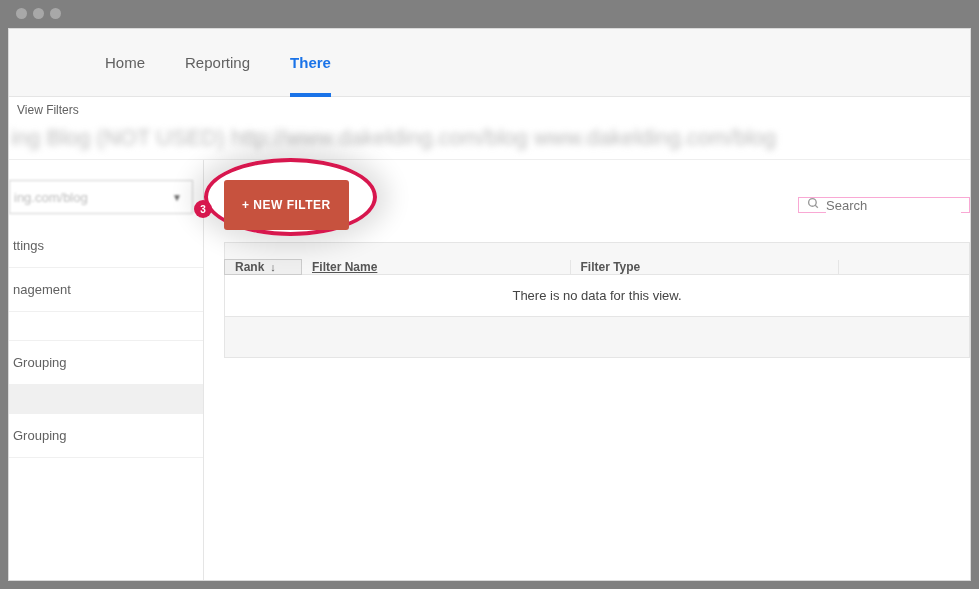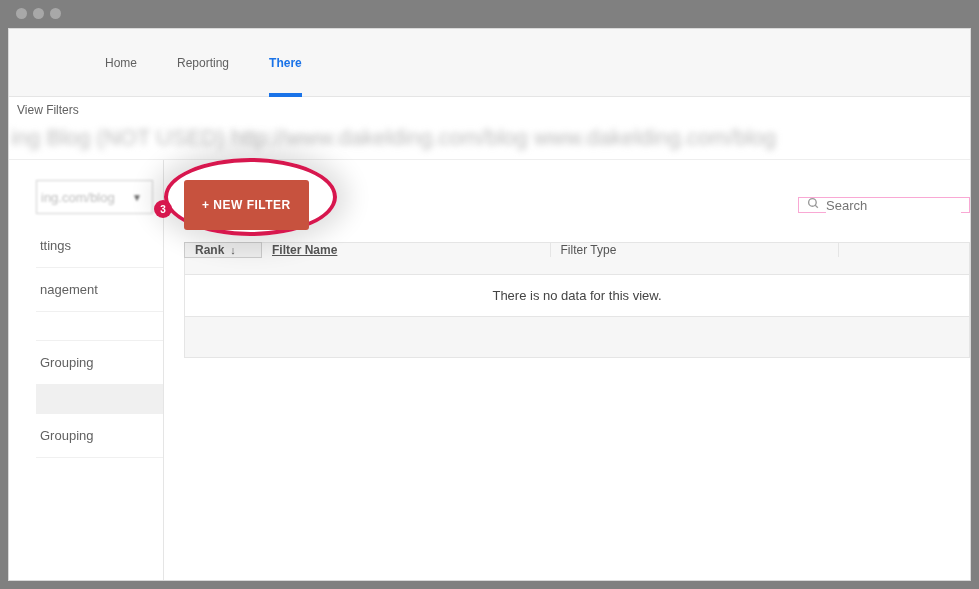--- a/index.html
+++ b/index.html
@@ -39,21 +39,21 @@
     height: 68px;
     background: #f7f7f7;
     border-bottom: 1px solid #e5e5e5;
     display: flex;
     align-items: center;
     padding-left: 96px;
     gap: 40px;
   }
   .topnav-item {
     color: #616161;
-    font-size: 12px;
+    font-size: 15px;
     height: 66px;
     display: flex;
     align-items: center;
     cursor: pointer;
     position: relative;
   }
   .topnav-item.active {
     color: #1a73e8;
     font-weight: 600;
   }
@@ -80,25 +80,24 @@
     color: #bdbdbd;
     filter: blur(3px);
     white-space: nowrap;
     overflow: hidden;
   }
   .content {
     display: flex;
     height: calc(100% - 68px - 60px);
   }
   .sidebar {
-    width: 155px;
+    width: 195px;
     border-right: 1px solid #e5e5e5;
     background: #fff;
     position: relative;
-    padding-left: 27px;
   }
   .sidebar-dropdown {
     margin: 20px 10px 10px 0;
     height: 34px;
     border: 1px solid #d0d0d0;
     display: flex;
     align-items: center;
     justify-content: space-between;
     padding: 0 10px 0 4px;
     color: #bdbdbd;
@@ -205,31 +204,31 @@
     border: 1px solid #e5e5e5;
     width: 100%;
   }
   .thead {
     display: flex;
     background: #f7f7f7;
     border-bottom: 1px solid #e5e5e5;
     font-size: 12px;
     color: #555;
     height: 32px;
-    align-items: flex-start;
+    align-items: flex-end;
   }
   .th {
     display: flex;
     align-items: center;
     padding: 0 10px;
     border-right: 1px solid #e5e5e5;
   }
   .th.rank { width: 78px; font-weight: 700; background:#efefef; border: 1px solid #ccc; margin:-1px 0 -1px -1px; }
   .th.name { flex: 2; font-weight: 600; text-decoration: underline; }
-  .th.type { flex: 2; font-weight: 400; }
+  .th.type { flex: 2; font-weight: 700; }
   .th.last { width: 130px; border-right: none; }
   .sort-arrow { margin-left: 6px; font-size: 11px; }
   .tbody {
     min-height: 42px;
     display: flex;
     align-items: center;
     justify-content: center;
     font-size: 13px;
     color: #444;
     border-bottom: 1px solid #e5e5e5;

